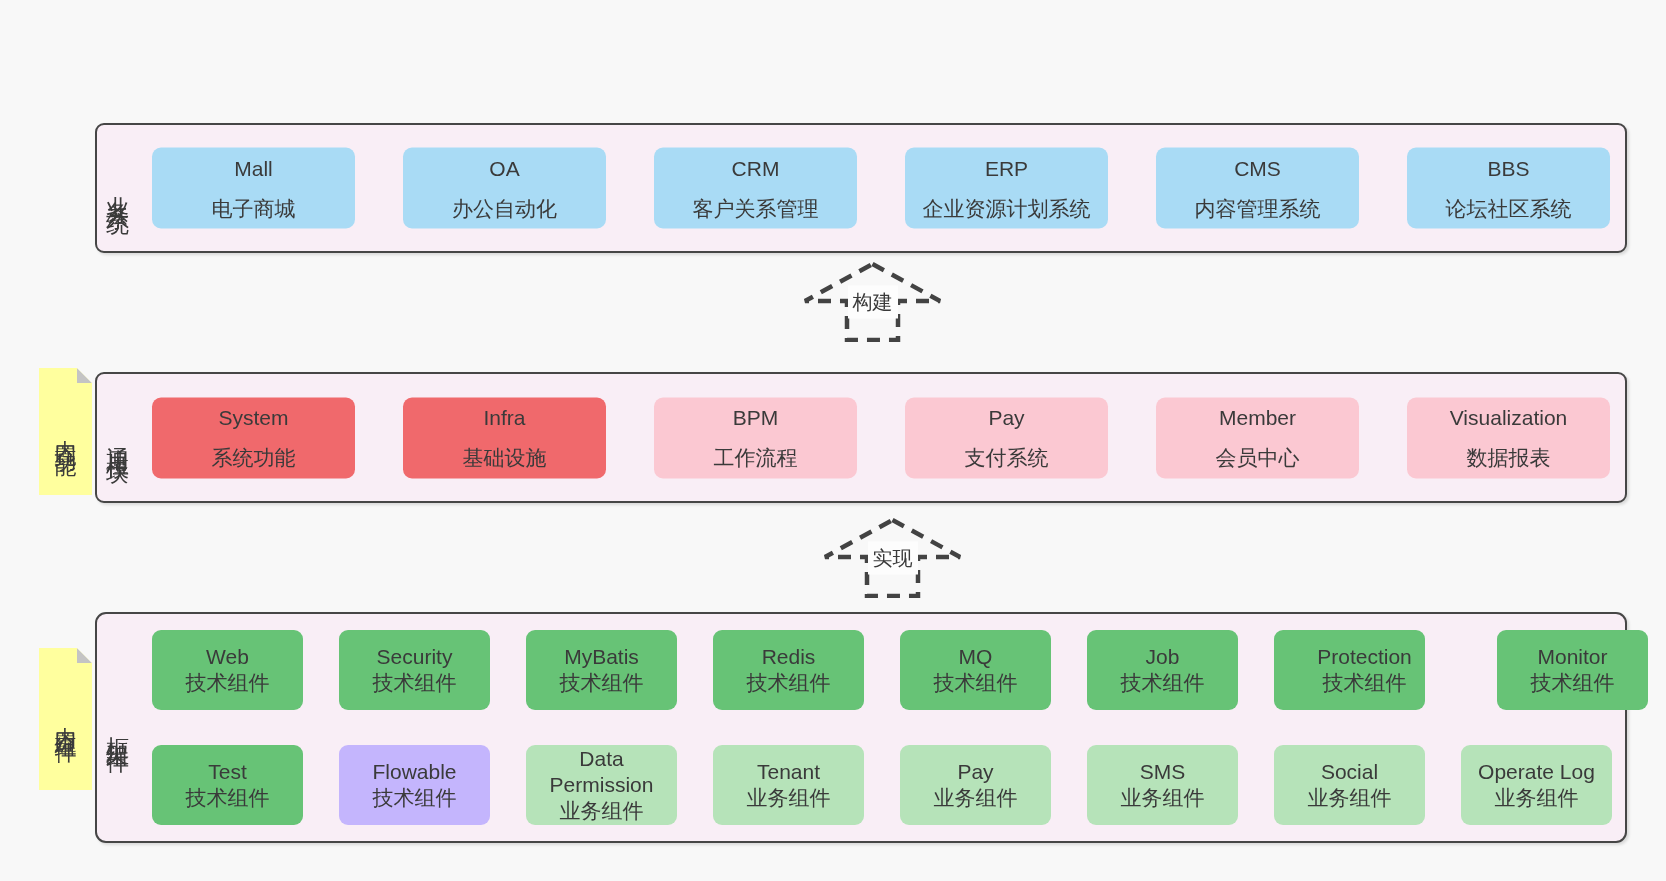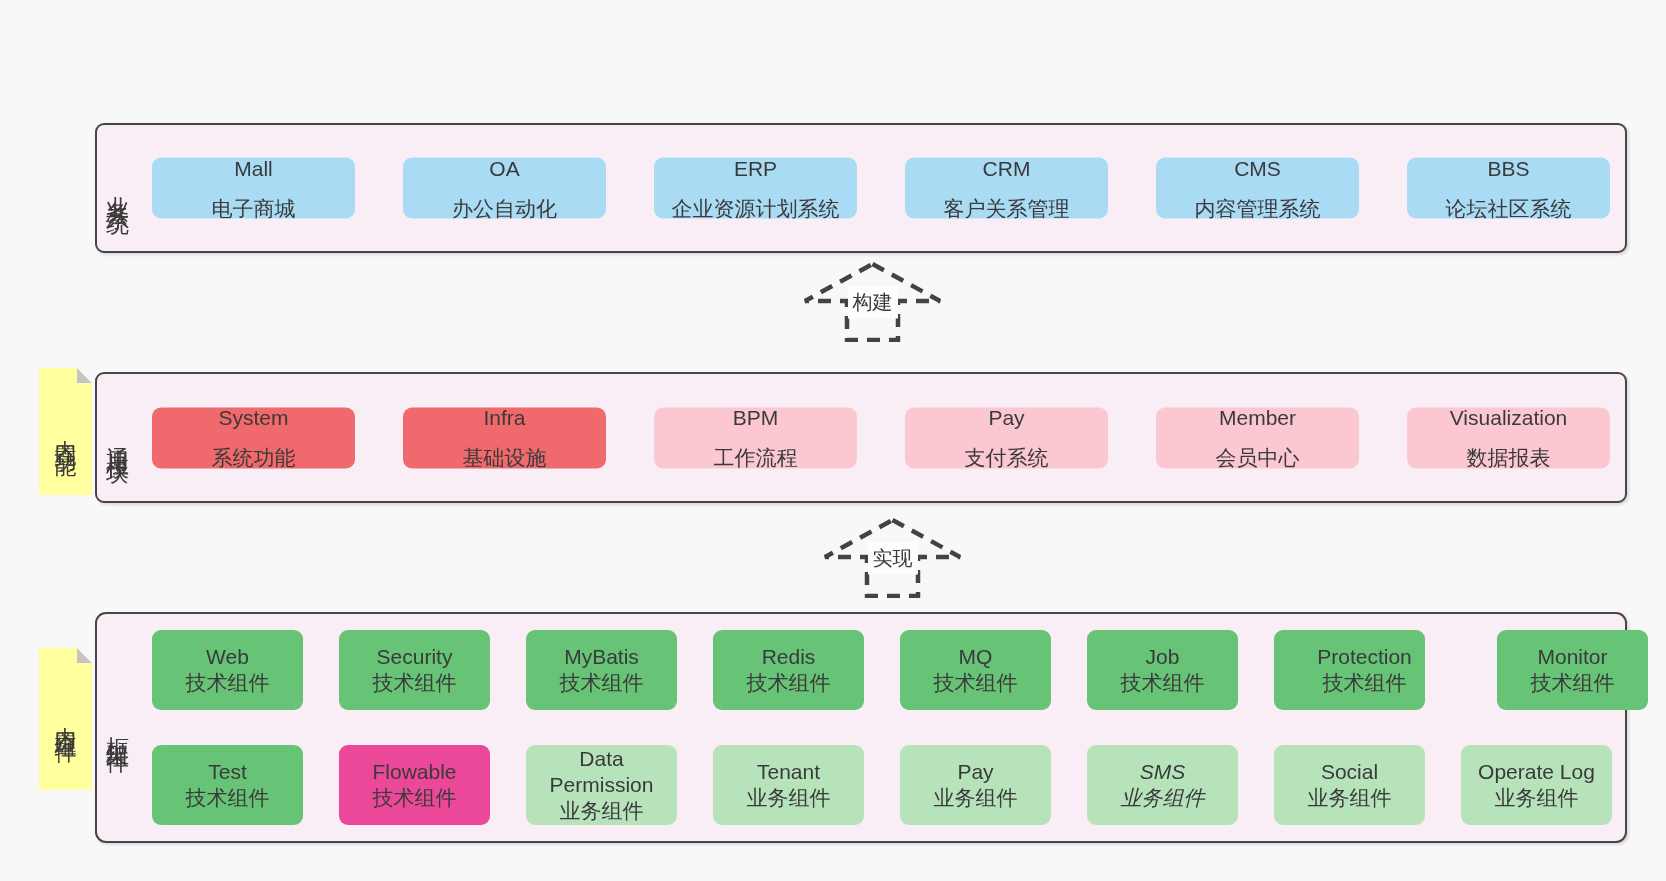--- a/index.html
+++ b/index.html
@@ -15,21 +15,21 @@
   #panel-business{top:123px;height:130px;}
   #panel-modules{top:372px;height:131px;}
   #panel-framework{top:612px;height:231px;border-radius:11px;}
   .side-label{
     position:absolute;left:9px;top:50%;transform:translateY(-50%);
     writing-mode:vertical-lr;text-orientation:upright;
     font-size:23px;line-height:1;letter-spacing:5px;white-space:nowrap;
   }
   .boxes{position:absolute;left:55px;display:flex;}
   .boxes.wide{gap:48px;top:50%;transform:translateY(-50%);}
-  .boxes.wide .box{width:203px;height:61px;line-height:28px;gap:12px;}
+  .boxes.wide .box{width:203px;height:81px;line-height:28px;gap:12px;}
   .boxes.narrow{gap:36px;}
   .boxes.narrow .box{width:151px;height:80px;line-height:26px;}
   #framework-row-0{top:16px;}
   #framework-row-1{top:131px;}
   .box{
     border-radius:9px;box-sizing:border-box;padding:2px 8px;
     display:flex;flex-direction:column;align-items:center;justify-content:center;
     text-align:center;font-size:21px;overflow:hidden;
   }
   .note{
@@ -67,26 +67,26 @@
     <div class="boxes wide" id="business-boxes">
         <div class="box" style="background: rgb(169, 219, 245);">
           <div>Mall</div>
           <div>电子商城</div>
         </div>
         <div class="box" style="background: rgb(169, 219, 245);">
           <div>OA</div>
           <div>办公自动化</div>
         </div>
         <div class="box" style="background: rgb(169, 219, 245);">
+          <div>CRM</div>
+          <div>客户关系管理</div>
+        </div>
+        <div class="box" style="background: rgb(169, 219, 245);">
           <div>ERP</div>
           <div>企业资源计划系统</div>
-        </div>
-        <div class="box" style="background: rgb(169, 219, 245);">
-          <div>CRM</div>
-          <div>客户关系管理</div>
         </div>
         <div class="box" style="background: rgb(169, 219, 245);">
           <div>CMS</div>
           <div>内容管理系统</div>
         </div>
         <div class="box" style="background: rgb(169, 219, 245);">
           <div>BBS</div>
           <div>论坛社区系统</div>
         </div>
       </div>
@@ -173,37 +173,37 @@
         <div class="box" style="background: rgb(103, 195, 118); margin-left: 36px;">
           <div>Monitor</div>
           <div>技术组件</div>
         </div>
       </div>
     <div class="boxes narrow" id="framework-row-1">
         <div class="box" style="background: rgb(103, 195, 118);">
           <div>Test</div>
           <div>技术组件</div>
         </div>
-        <div class="box" style="background: #ec4899;">
+        <div class="box" style="background: #c4b5fd;">
           <div>Flowable</div>
           <div>技术组件</div>
         </div>
         <div class="box" style="background: rgb(182, 227, 185);">
           <div>Data Permission</div>
           <div>业务组件</div>
         </div>
         <div class="box" style="background: rgb(182, 227, 185);">
           <div>Tenant</div>
           <div>业务组件</div>
         </div>
         <div class="box" style="background: rgb(182, 227, 185);">
           <div>Pay</div>
           <div>业务组件</div>
         </div>
-        <div class="box" style="background: rgb(182, 227, 185); font-style: italic;">
+        <div class="box" style="background: rgb(182, 227, 185);">
           <div>SMS</div>
           <div>业务组件</div>
         </div>
         <div class="box" style="background: rgb(182, 227, 185);">
           <div>Social</div>
           <div>业务组件</div>
         </div>
         <div class="box" style="background: rgb(182, 227, 185);">
           <div>Operate Log</div>
           <div>业务组件</div>

